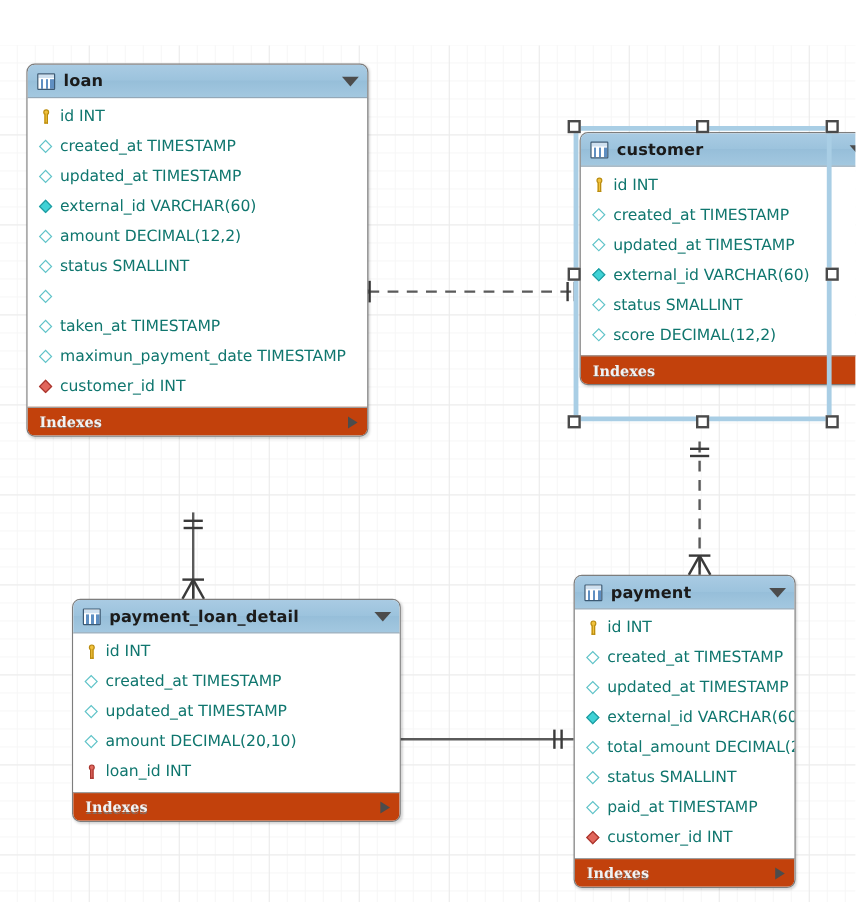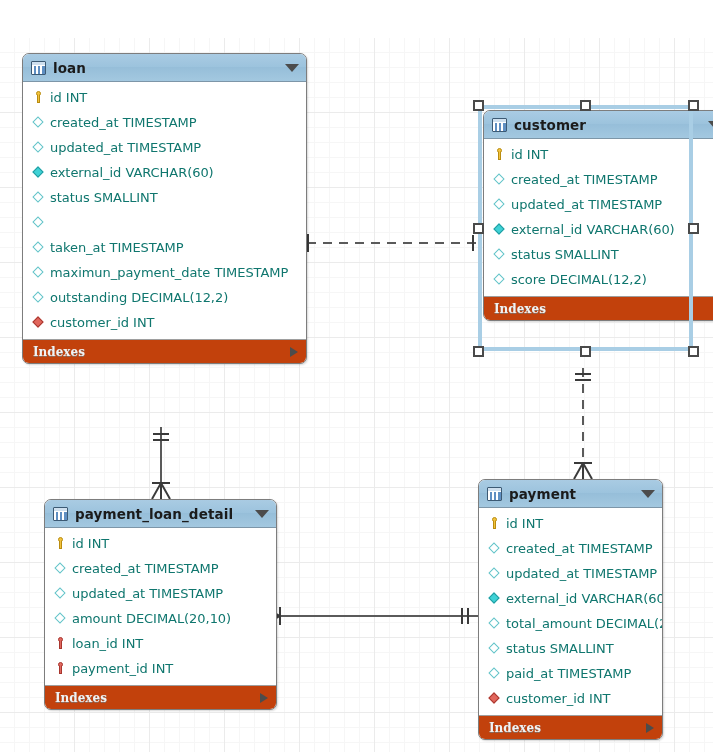--- a/index.html
+++ b/index.html
@@ -319,36 +319,36 @@
           <div class="tf-col">
             <span class="ci ci-col"></span>
             <span class="tf-col-label">updated_at TIMESTAMP</span>
           </div>
           <div class="tf-col">
             <span class="ci ci-idx"></span>
             <span class="tf-col-label">external_id VARCHAR(60)</span>
           </div>
           <div class="tf-col">
             <span class="ci ci-col"></span>
+            <span class="tf-col-label">amount DECIMAL(12,2)</span>
+          </div>
+          <div class="tf-col">
+            <span class="ci ci-col"></span>
             <span class="tf-col-label">status SMALLINT</span>
           </div>
           <div class="tf-col">
             <span class="ci ci-col"></span>
           </div>
           <div class="tf-col">
             <span class="ci ci-col"></span>
             <span class="tf-col-label">taken_at TIMESTAMP</span>
           </div>
           <div class="tf-col">
             <span class="ci ci-col"></span>
             <span class="tf-col-label">maximun_payment_date TIMESTAMP</span>
-          </div>
-          <div class="tf-col">
-            <span class="ci ci-col"></span>
-            <span class="tf-col-label">outstanding DECIMAL(12,2)</span>
           </div>
           <div class="tf-col">
             <span class="ci ci-fk"></span>
             <span class="tf-col-label">customer_id INT</span>
           </div>
         </div>
         <div class="tf-footer">
           <span class="tf-footer-label">Indexes</span>
           <span class="tf-footer-caret"></span>
         </div>
@@ -383,21 +383,21 @@
           <div class="tf-col">
             <span class="ci ci-col"></span>
             <span class="tf-col-label">score DECIMAL(12,2)</span>
           </div>
         </div>
         <div class="tf-footer">
           <span class="tf-footer-label">Indexes</span>
           <span class="tf-footer-caret"></span>
         </div>
       </div>
-      <div class="table-fig" style="left: 44px; top: 461px; width: 233px;">
+      <div class="table-fig" style="left: 60px; top: 461px; width: 274px;">
         <div class="tf-header">
           <span class="tf-icon"></span>
           <span class="tf-title">payment_loan_detail</span>
           <span class="tf-caret"></span>
         </div>
         <div class="tf-cols">
           <div class="tf-col">
             <span class="ci ci-pk"></span>
             <span class="tf-col-label">id INT</span>
           </div>
@@ -409,24 +409,20 @@
             <span class="ci ci-col"></span>
             <span class="tf-col-label">updated_at TIMESTAMP</span>
           </div>
           <div class="tf-col">
             <span class="ci ci-col"></span>
             <span class="tf-col-label">amount DECIMAL(20,10)</span>
           </div>
           <div class="tf-col">
             <span class="ci ci-fkpk"></span>
             <span class="tf-col-label">loan_id INT</span>
-          </div>
-          <div class="tf-col">
-            <span class="ci ci-fkpk"></span>
-            <span class="tf-col-label">payment_id INT</span>
           </div>
         </div>
         <div class="tf-footer">
           <span class="tf-footer-label">Indexes</span>
           <span class="tf-footer-caret"></span>
         </div>
       </div>
       <div class="table-fig" style="left: 478px; top: 441px; width: 185px;">
         <div class="tf-header">
           <span class="tf-icon"></span>

